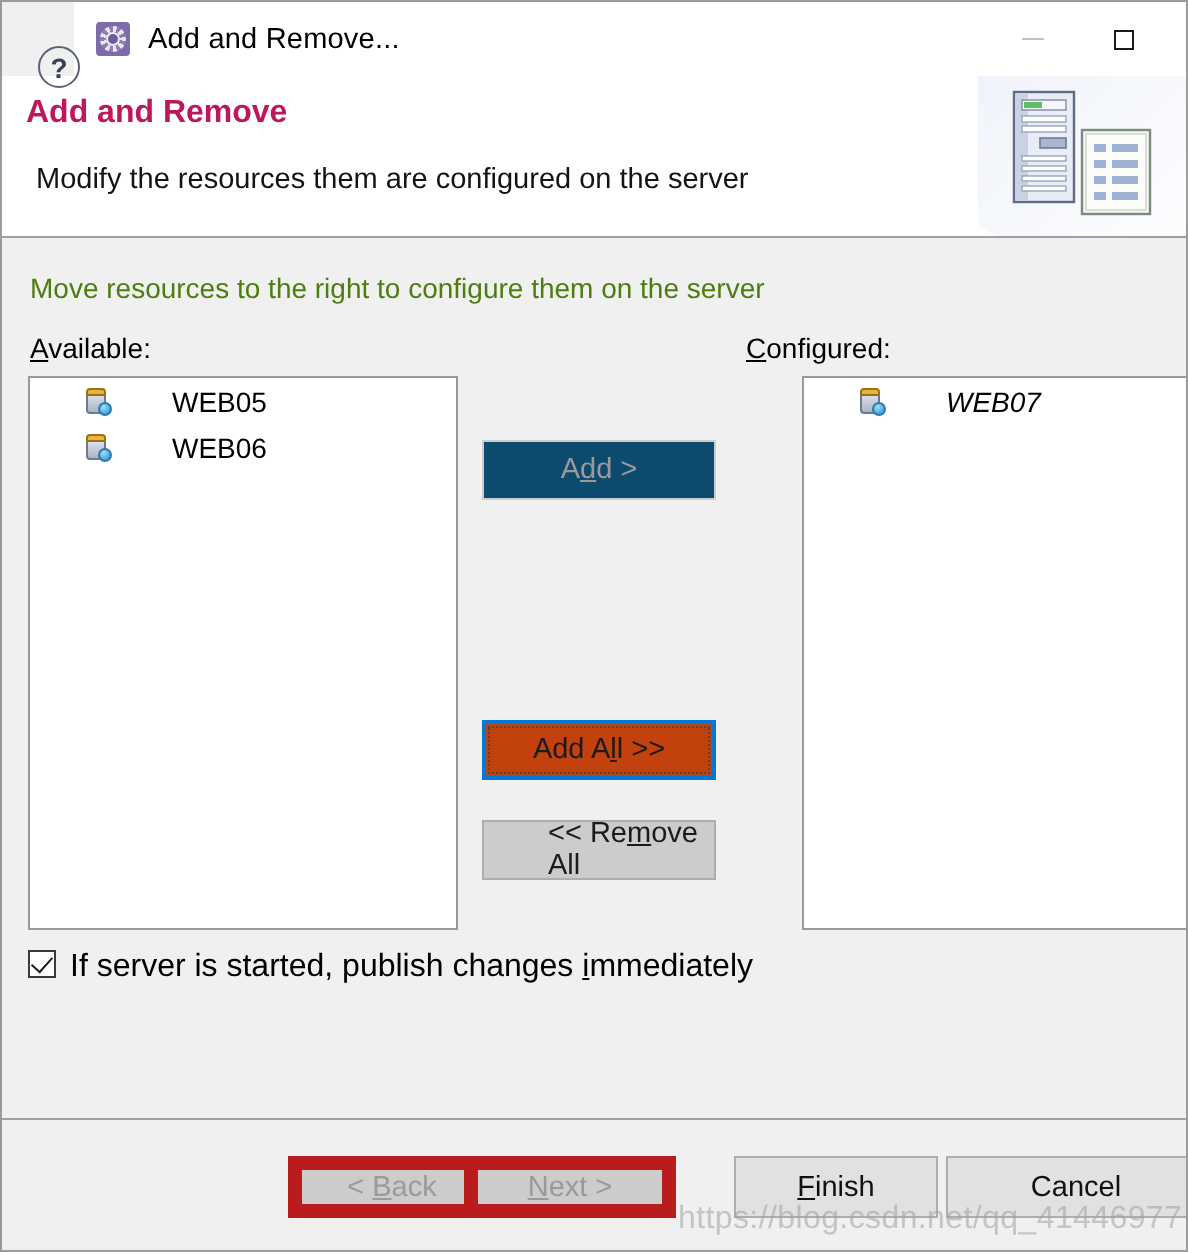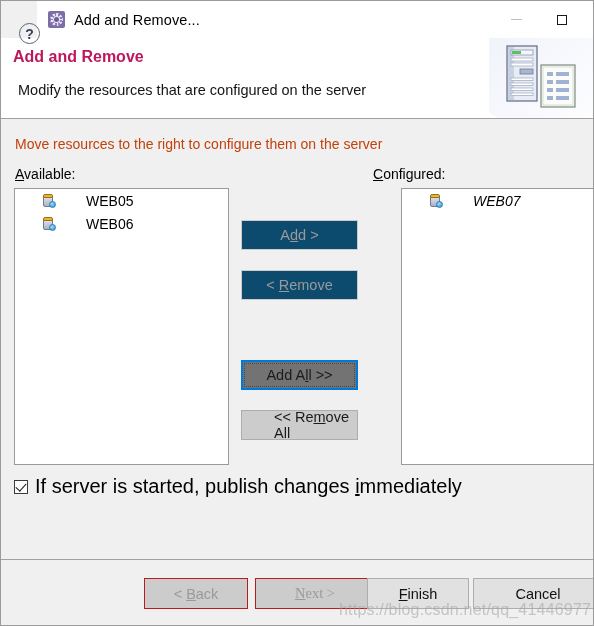--- a/index.html
+++ b/index.html
@@ -153,21 +153,21 @@
     position: absolute;
     left: 0; top: 118px;
     width: 592px;
     height: 440px;
     background: #f0f0f0;
   }
   .instruction {
     position: absolute;
     left: 14px; top: 17px;
     font-size: 14px;
-    color: #c2410c;
+    color: #4d7c0f;
   }
   .list-label {
     position: absolute;
     font-size: 14px;
     color: #000000;
   }
   .list-label.left  { left: 14px;  top: 47px; }
   .list-label.right { left: 372px; top: 47px; }
   .mn { text-decoration: underline; }
 
@@ -245,41 +245,40 @@
     user-select: none;
   }
   .mid-btn.enabled {
     background: #cccccc;
     border: 1px solid #adadad;
     color: #1b1b1b;
     padding-left: 32px;
   }
   .mid-btn.focused {
     border: 2px solid #0078d7;
-    background: #737373;
+    background: #c2410c;
     color: #1b1b1b;
   }
   .mid-btn.focused .focus-ring {
     position: absolute;
     left: 1px; top: 1px; right: 1px; bottom: 1px;
     border: 1px dotted #4a4a4a;
     pointer-events: none;
   }
   #btn-add        { top: 101px; }
   #btn-remove     { top: 151px; }
   #btn-add-all    { top: 241px; }
   #btn-remove-all { top: 291px; }
 
   
   .checkrow {
     position: absolute;
     left: 13px; top: 356px;
     display: flex;
-    align-items: center;
-    font-size: 20px;
+    font-size: 16px;
     color: #000000;
   }
   .checkbox {
     position: relative;
     width: 14px; height: 14px;
     border: 1px solid #3b3b3b;
     background: #ffffff;
     box-sizing: border-box;
     margin-right: 7px;
     flex: none;
@@ -324,30 +323,30 @@
     height: 31px;
     font-size: 14.5px;
     box-sizing: border-box;
     display: flex;
     align-items: center;
     justify-content: center;
     user-select: none;
   }
   .foot-btn.disabled {
     background: #cccccc;
-    border: 1px solid #b91c1c;
+    border: 7px solid #b91c1c;
     color: #9a9a9a;
   }
   .foot-btn.enabled {
     background: #e1e1e1;
     border: 1px solid #adadad;
     color: #111111;
   }
   #btn-back   { left: 143px; width: 104px; }
-  #btn-next   { left: 254px; width: 120px; font-family: Liberation Serif, serif; }
+  #btn-next   { left: 231px; width: 106px; }
   #btn-finish { left: 366px; width: 102px; }
   #btn-cancel { left: 472px; width: 130px; }
 
   
   .watermark {
     position: absolute;
     left: 338px;
     top: 600px;
     font-size: 16px;
     color: rgba(160,160,160,0.55);
@@ -376,21 +375,21 @@
         <span class="max-glyph"></span>
       </div>
       <div class="win-btn">
         <span class="close-glyph"></span>
       </div>
     </div>
   </div>
 
   <div class="header">
     <div class="header-title">Add and Remove</div>
-    <div class="header-sub">Modify the resources that are configured on the server</div>
+    <div class="header-sub">Modify the resources them are configured on the server</div>
     <div class="header-art">
       <div class="swoosh"></div>
       <svg width="104" height="80" viewBox="0 0 104 80" style="position:absolute;left:0;top:0;">
 
         <rect x="18" y="8" width="30" height="55" fill="#e8ecf5" stroke="#5f6a86" stroke-width="1.2"></rect>
         <rect x="19" y="9" width="6" height="53" fill="#c9d2e4"></rect>
         <rect x="22" y="12" width="22" height="5" fill="#f4f6fb" stroke="#8b97b0" stroke-width="0.8"></rect>
         <rect x="23" y="13" width="9" height="3" fill="#5fbf5f"></rect>
         <rect x="22" y="20" width="22" height="3" fill="#ffffff" stroke="#9aa5bd" stroke-width="0.7"></rect>
         <rect x="22" y="25" width="22" height="3" fill="#ffffff" stroke="#9aa5bd" stroke-width="0.7"></rect>
@@ -451,23 +450,20 @@
             <span class="badge"></span>
           </span>
         <span>WEB07</span>
       </div>
     </div>
 
     <div class="mid-btn" id="btn-add">
         <span><span>A</span><span class="mn">d</span><span>d &gt;</span></span>
       </div>
 
-    <div class="mid-btn" id="btn-remove">
-        <span><span>&lt; </span><span class="mn">R</span><span>emove</span></span>
-      </div>
 
     <div class="mid-btn focused" id="btn-add-all">
         <span class="focus-ring"></span>
         <span><span>Add A</span><span class="mn">l</span><span>l &gt;&gt;</span></span>
       </div>
 
     <div class="mid-btn enabled" id="btn-remove-all">
         <span><span>&lt;&lt; Re</span><span class="mn">m</span><span>ove All</span></span>
       </div>
 

